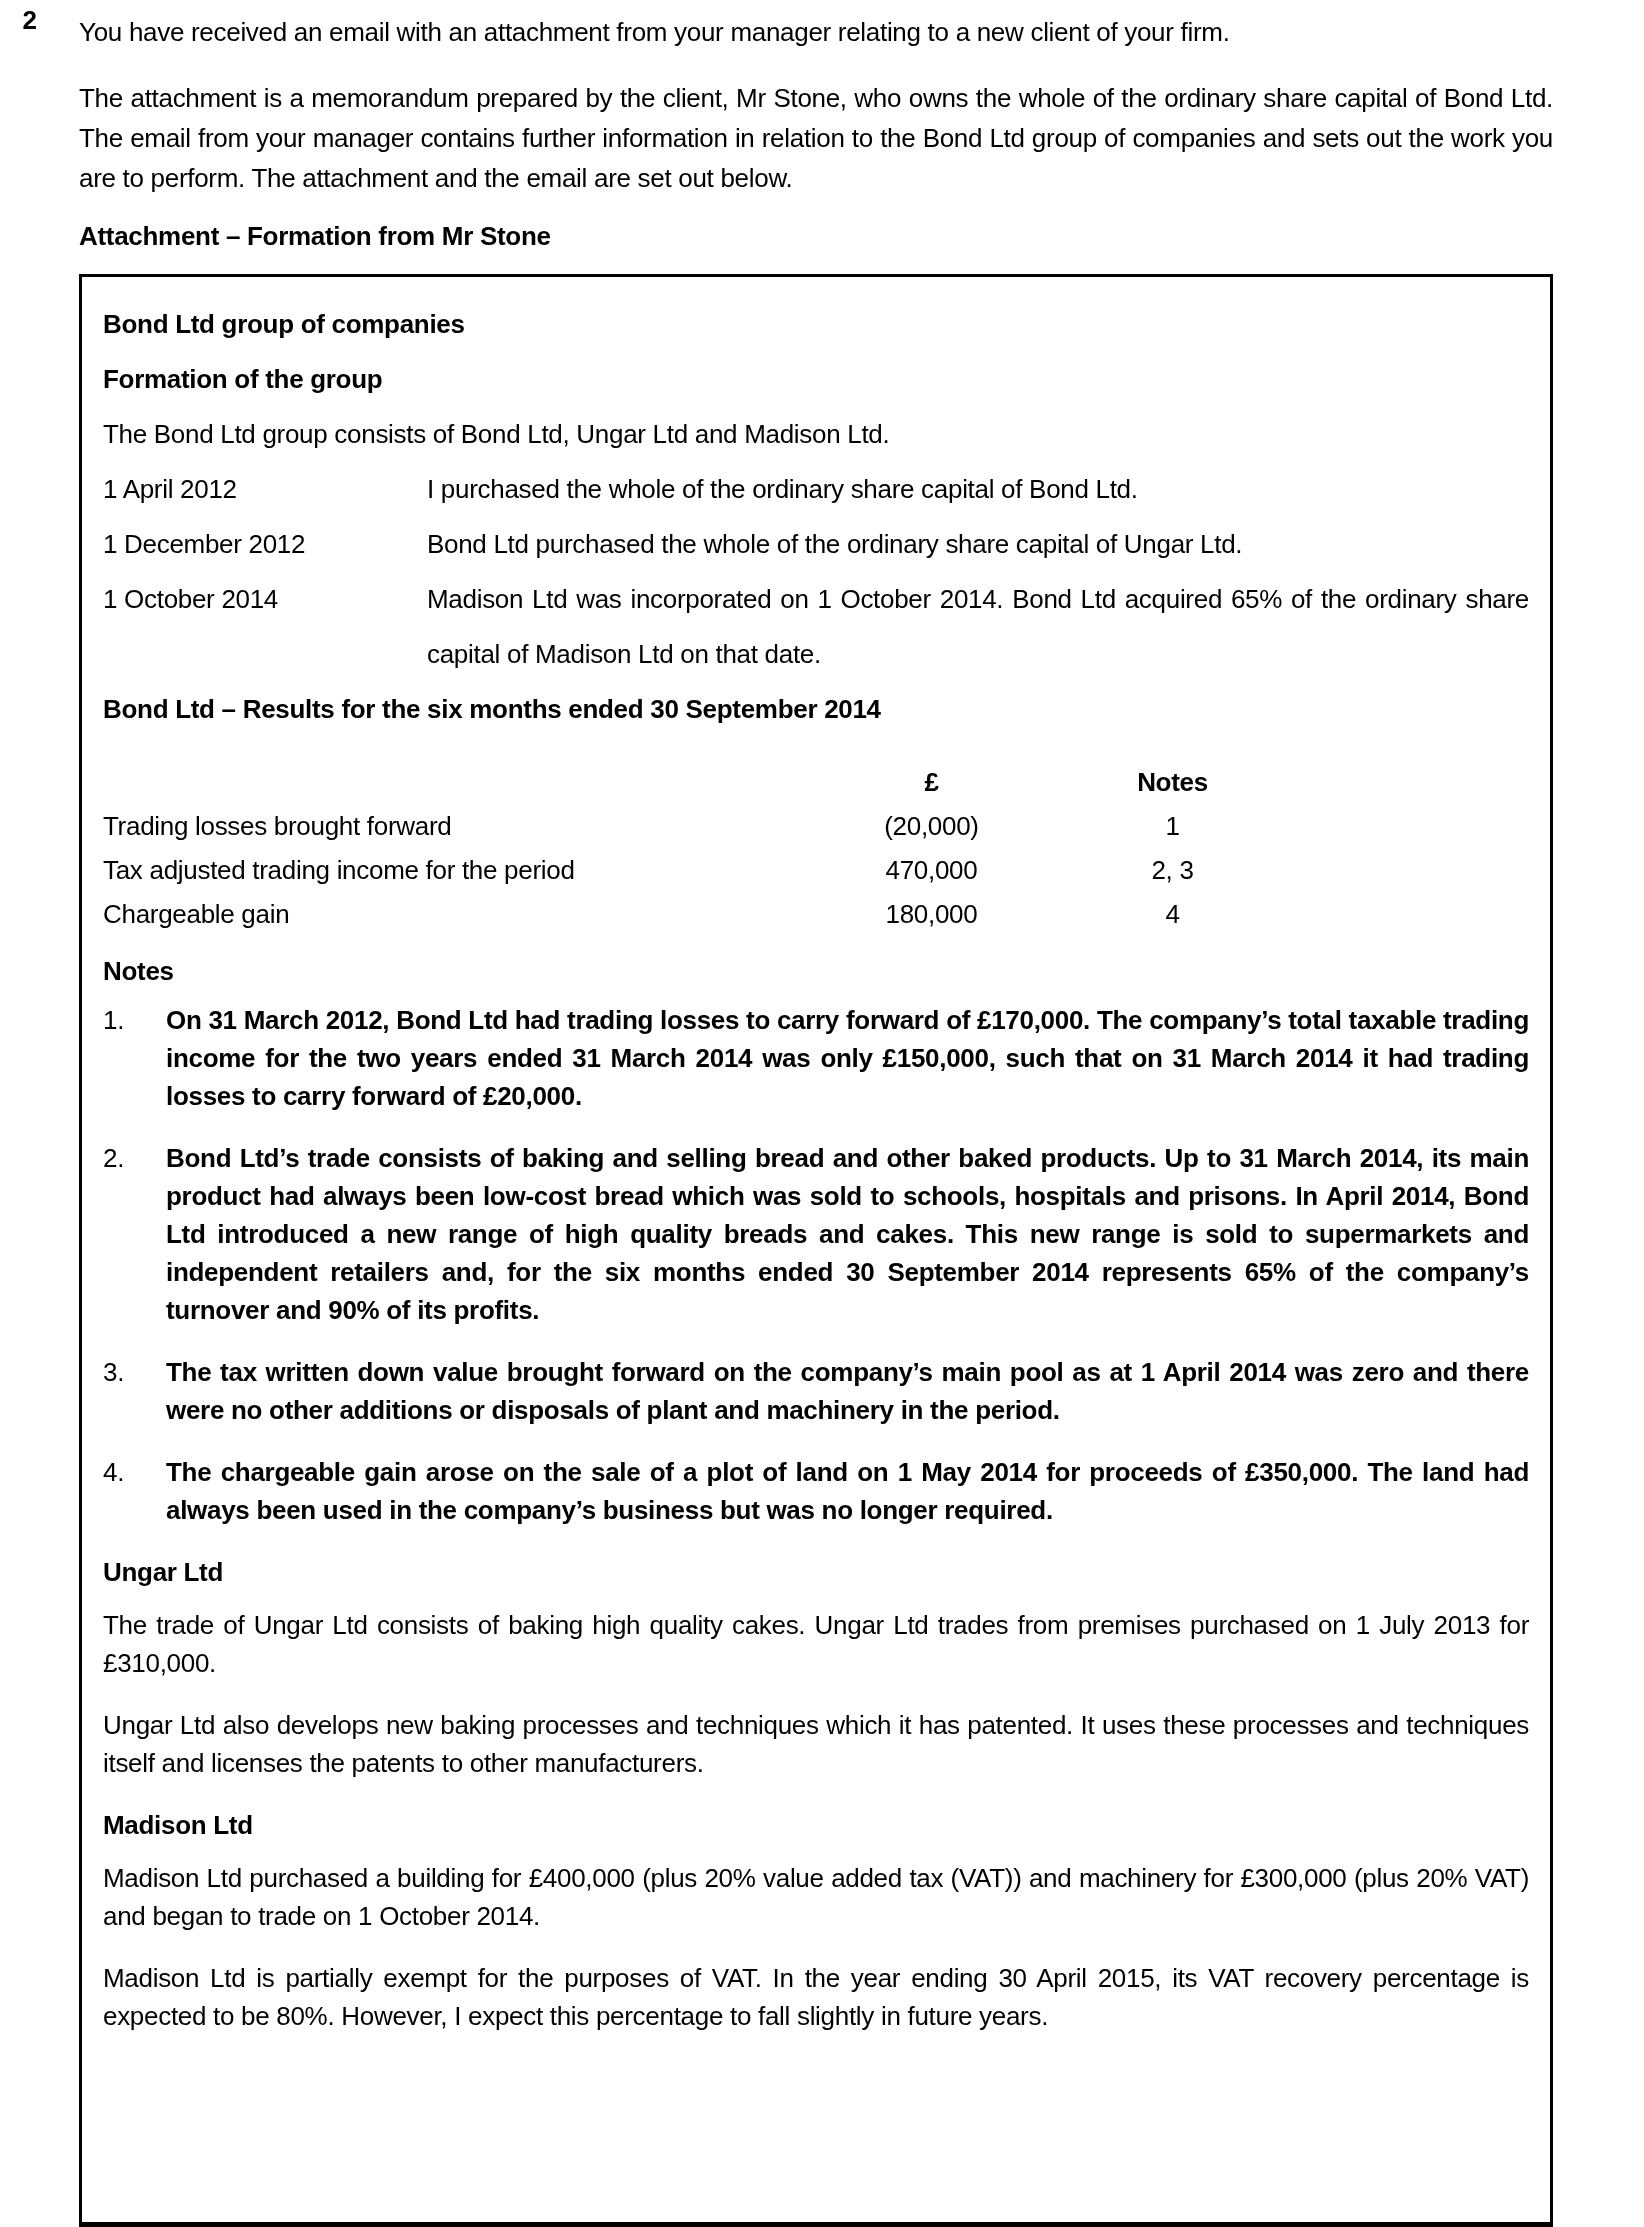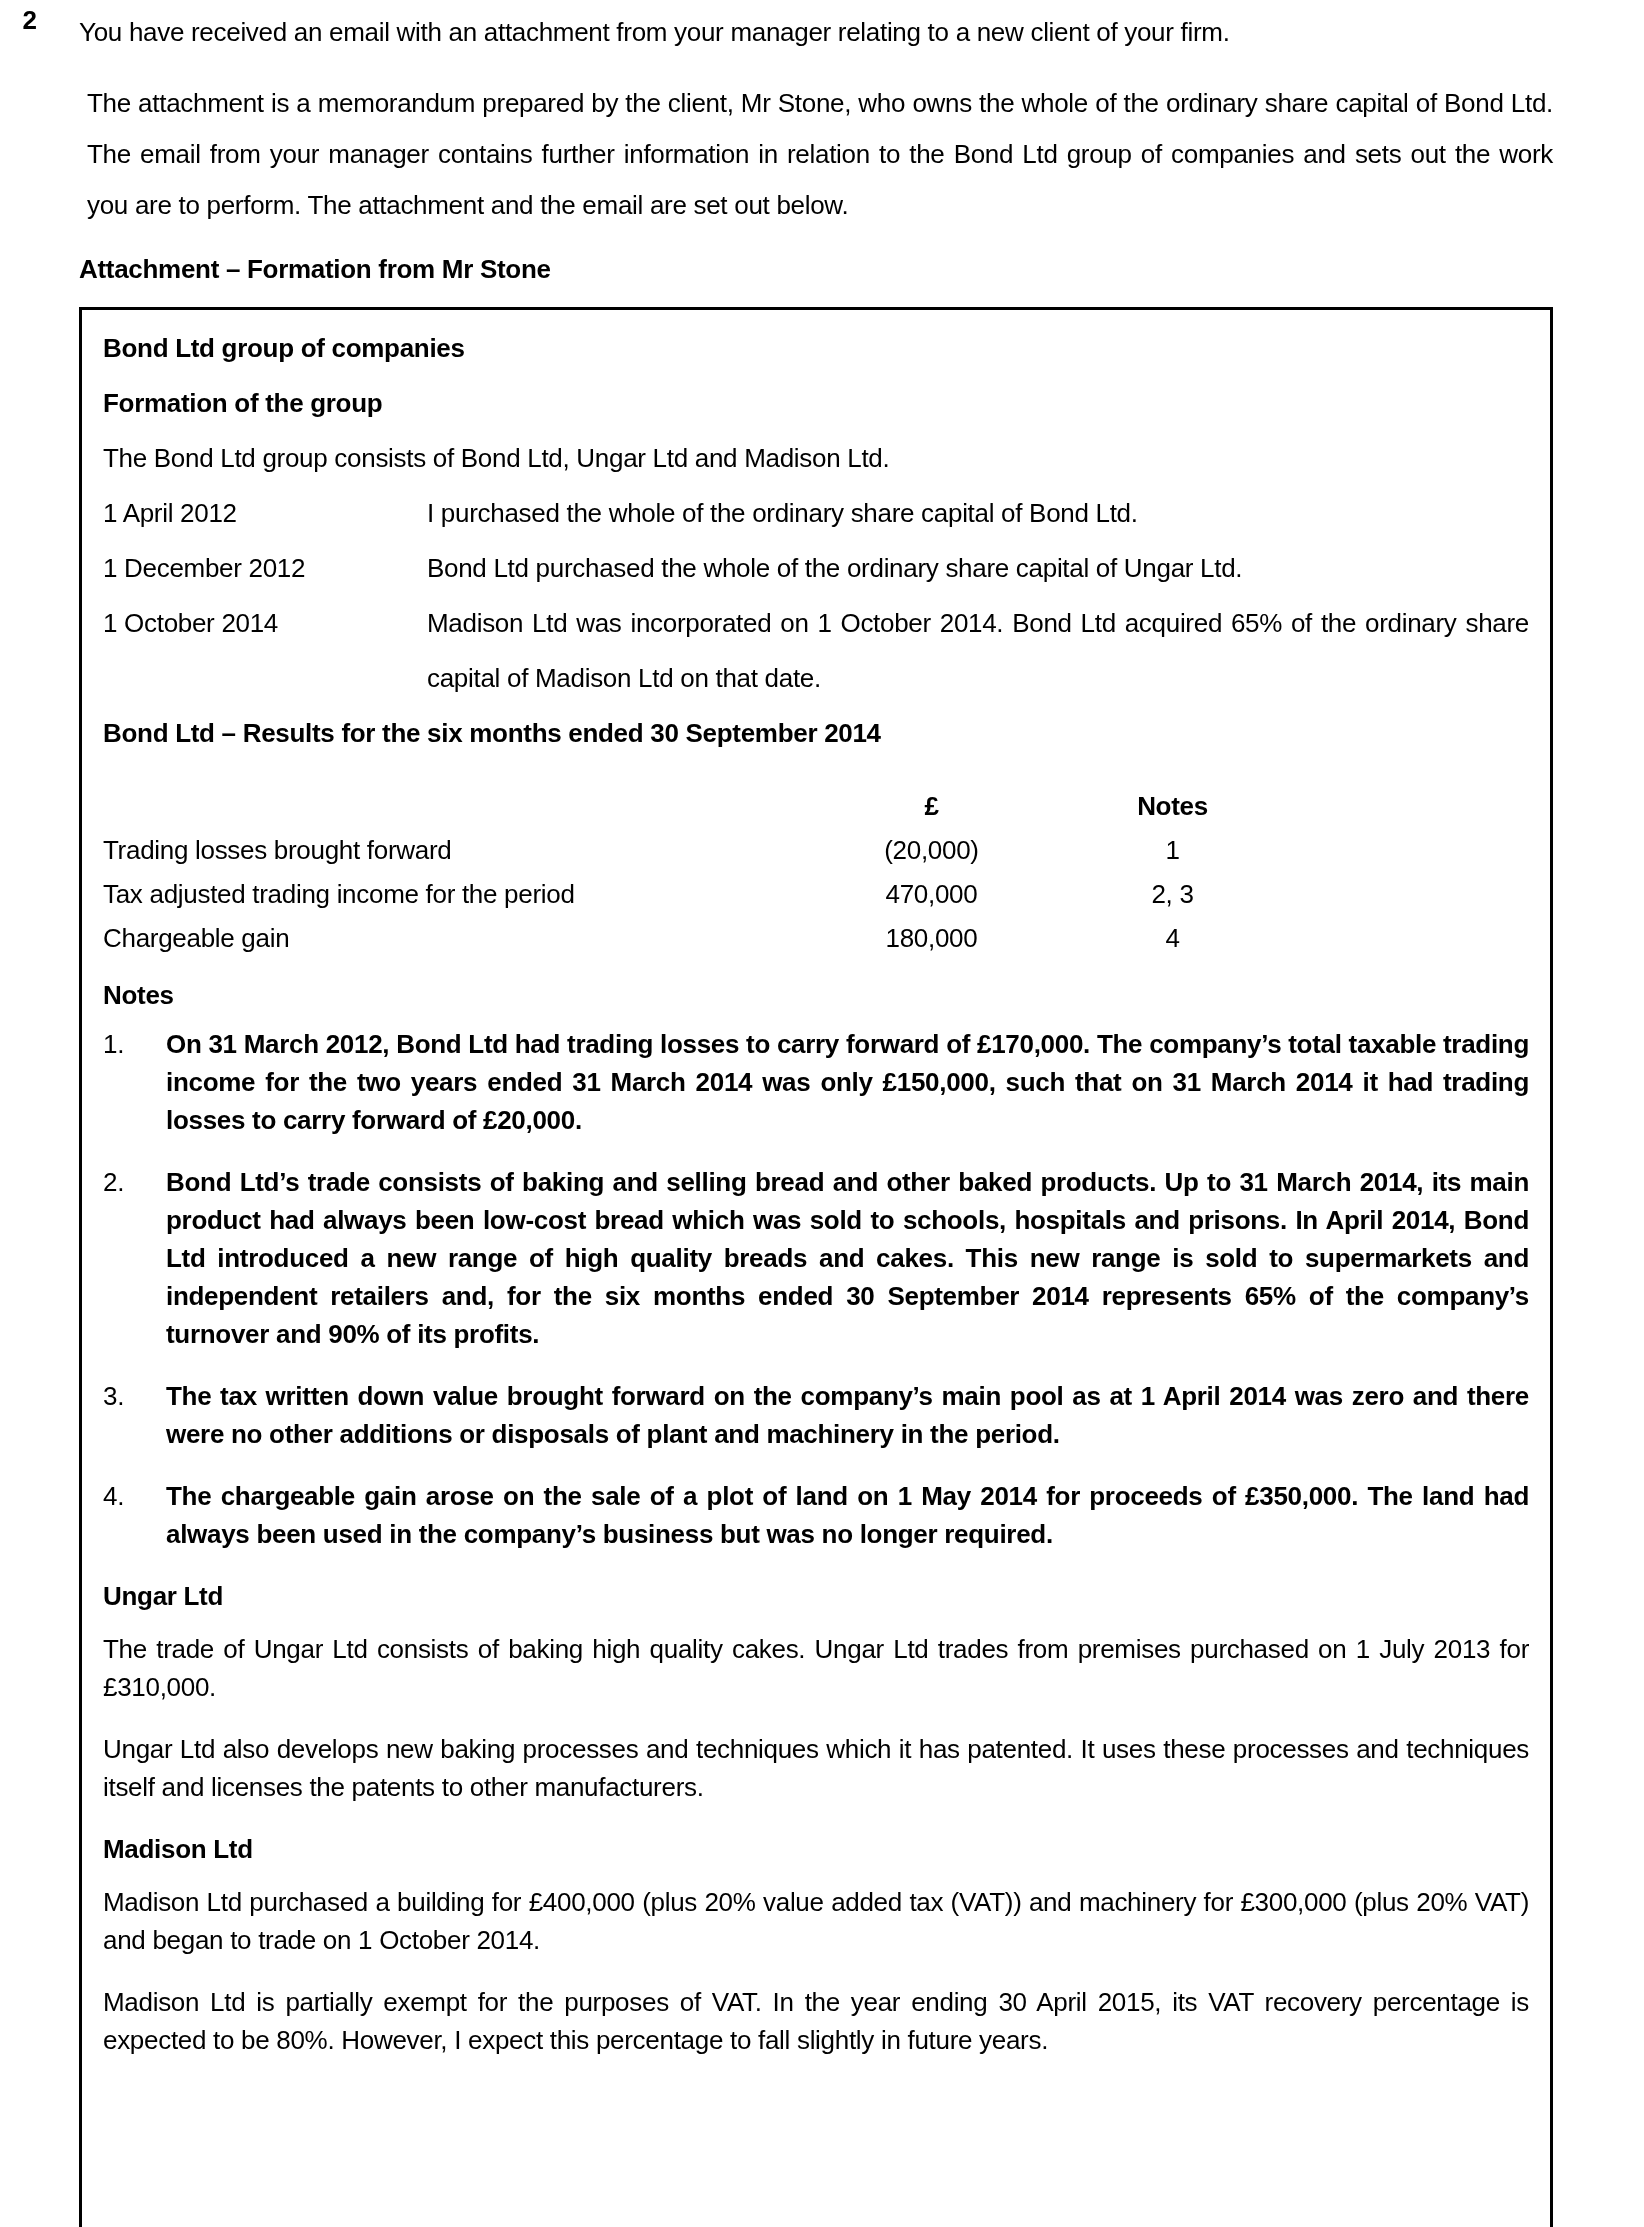--- a/index.html
+++ b/index.html
@@ -25,30 +25,30 @@
     font-weight: bold;
     line-height: 40px;
   }
   .content {
     position: absolute;
     left: 79px;
     top: 12px;
     width: 1474px;
   }
   .intro-line1 { margin: 0; line-height: 40px; }
-  .intro-para  { margin: 26px 0 0 8px; line-height: 51px; text-align: justify; }
+  .intro-para  { margin: 26px 0 0 0; line-height: 40px; text-align: justify; }
   .attach-heading { margin: 18px 0 0 0; font-weight: bold; line-height: 40px; }
 
   .memo-box {
     box-sizing: border-box;
     margin-top: 18px;
     height: 1954px;
     border: 3px solid #000000;
     border-bottom-width: 6.8px;
-    padding: 11px 21px 0 21px;
+    padding: 20px 21px 0 21px;
     overflow: hidden;
   }
   .memo-title, .formation-heading, .results-heading {
     margin: 0; font-weight: bold; line-height: 55px;
   }
   .formation-intro { margin: 0; line-height: 55px; }
   .event {
     display: grid;
     grid-template-columns: 324px 1fr;
     line-height: 55px;

